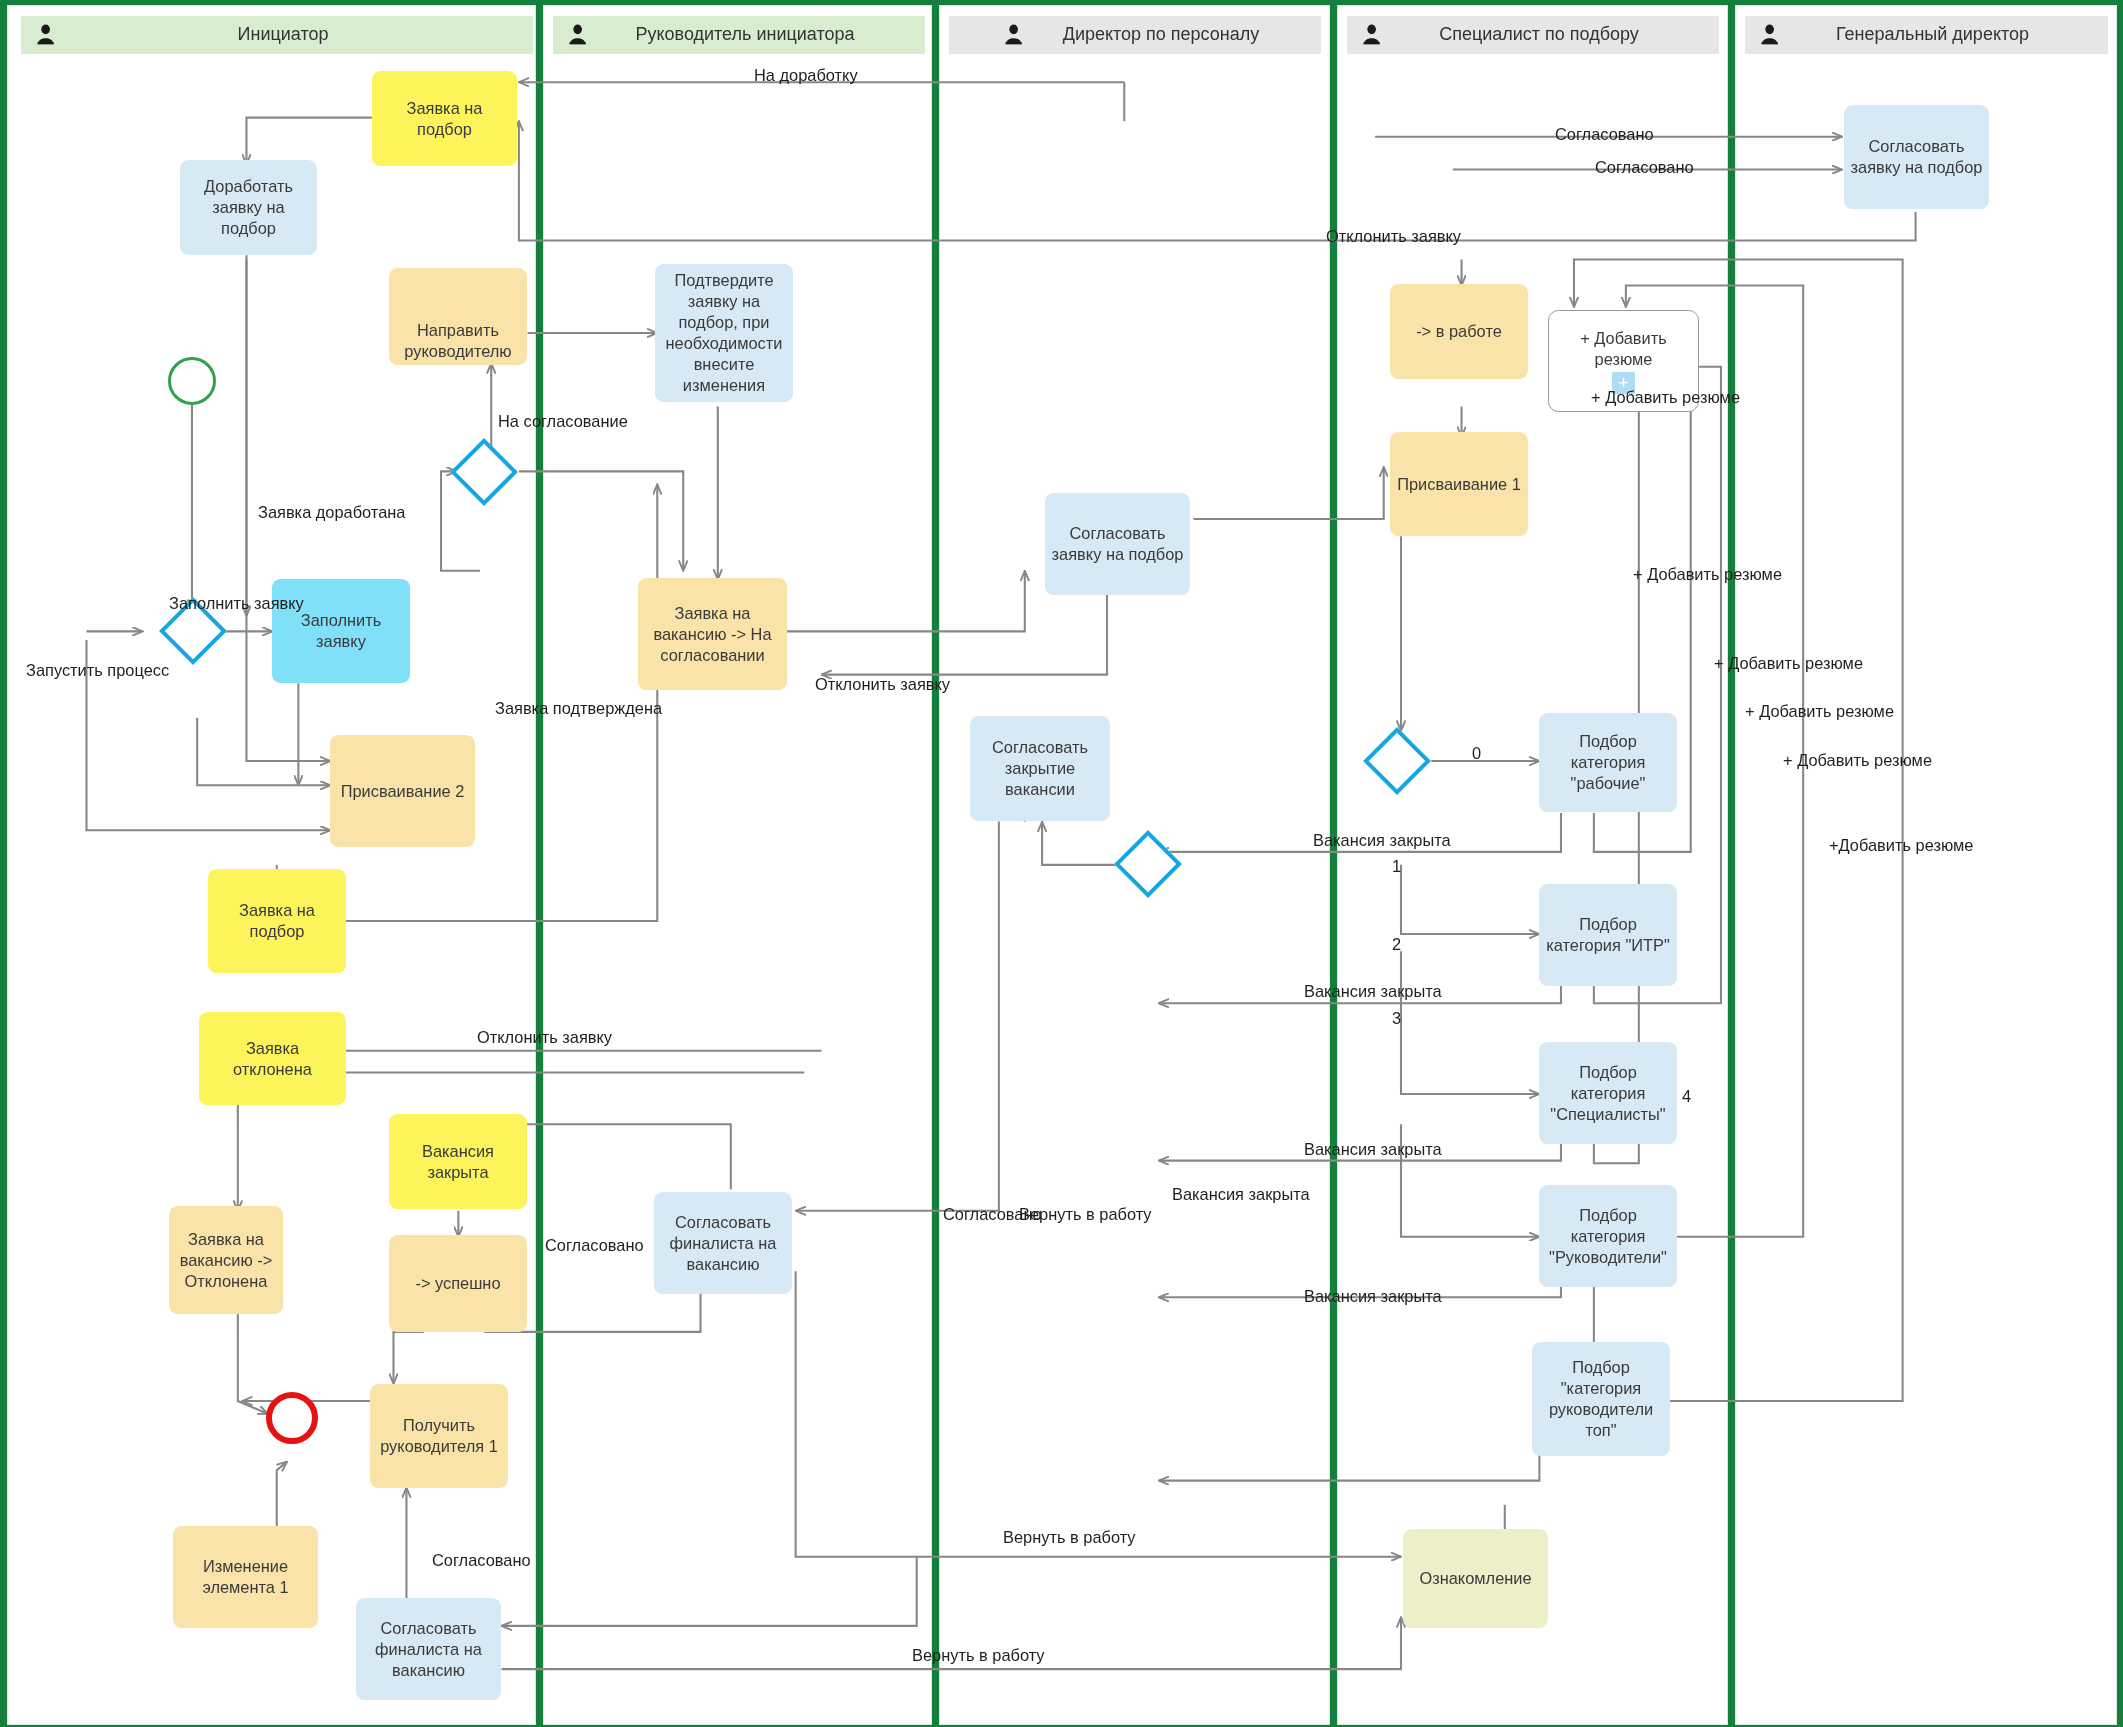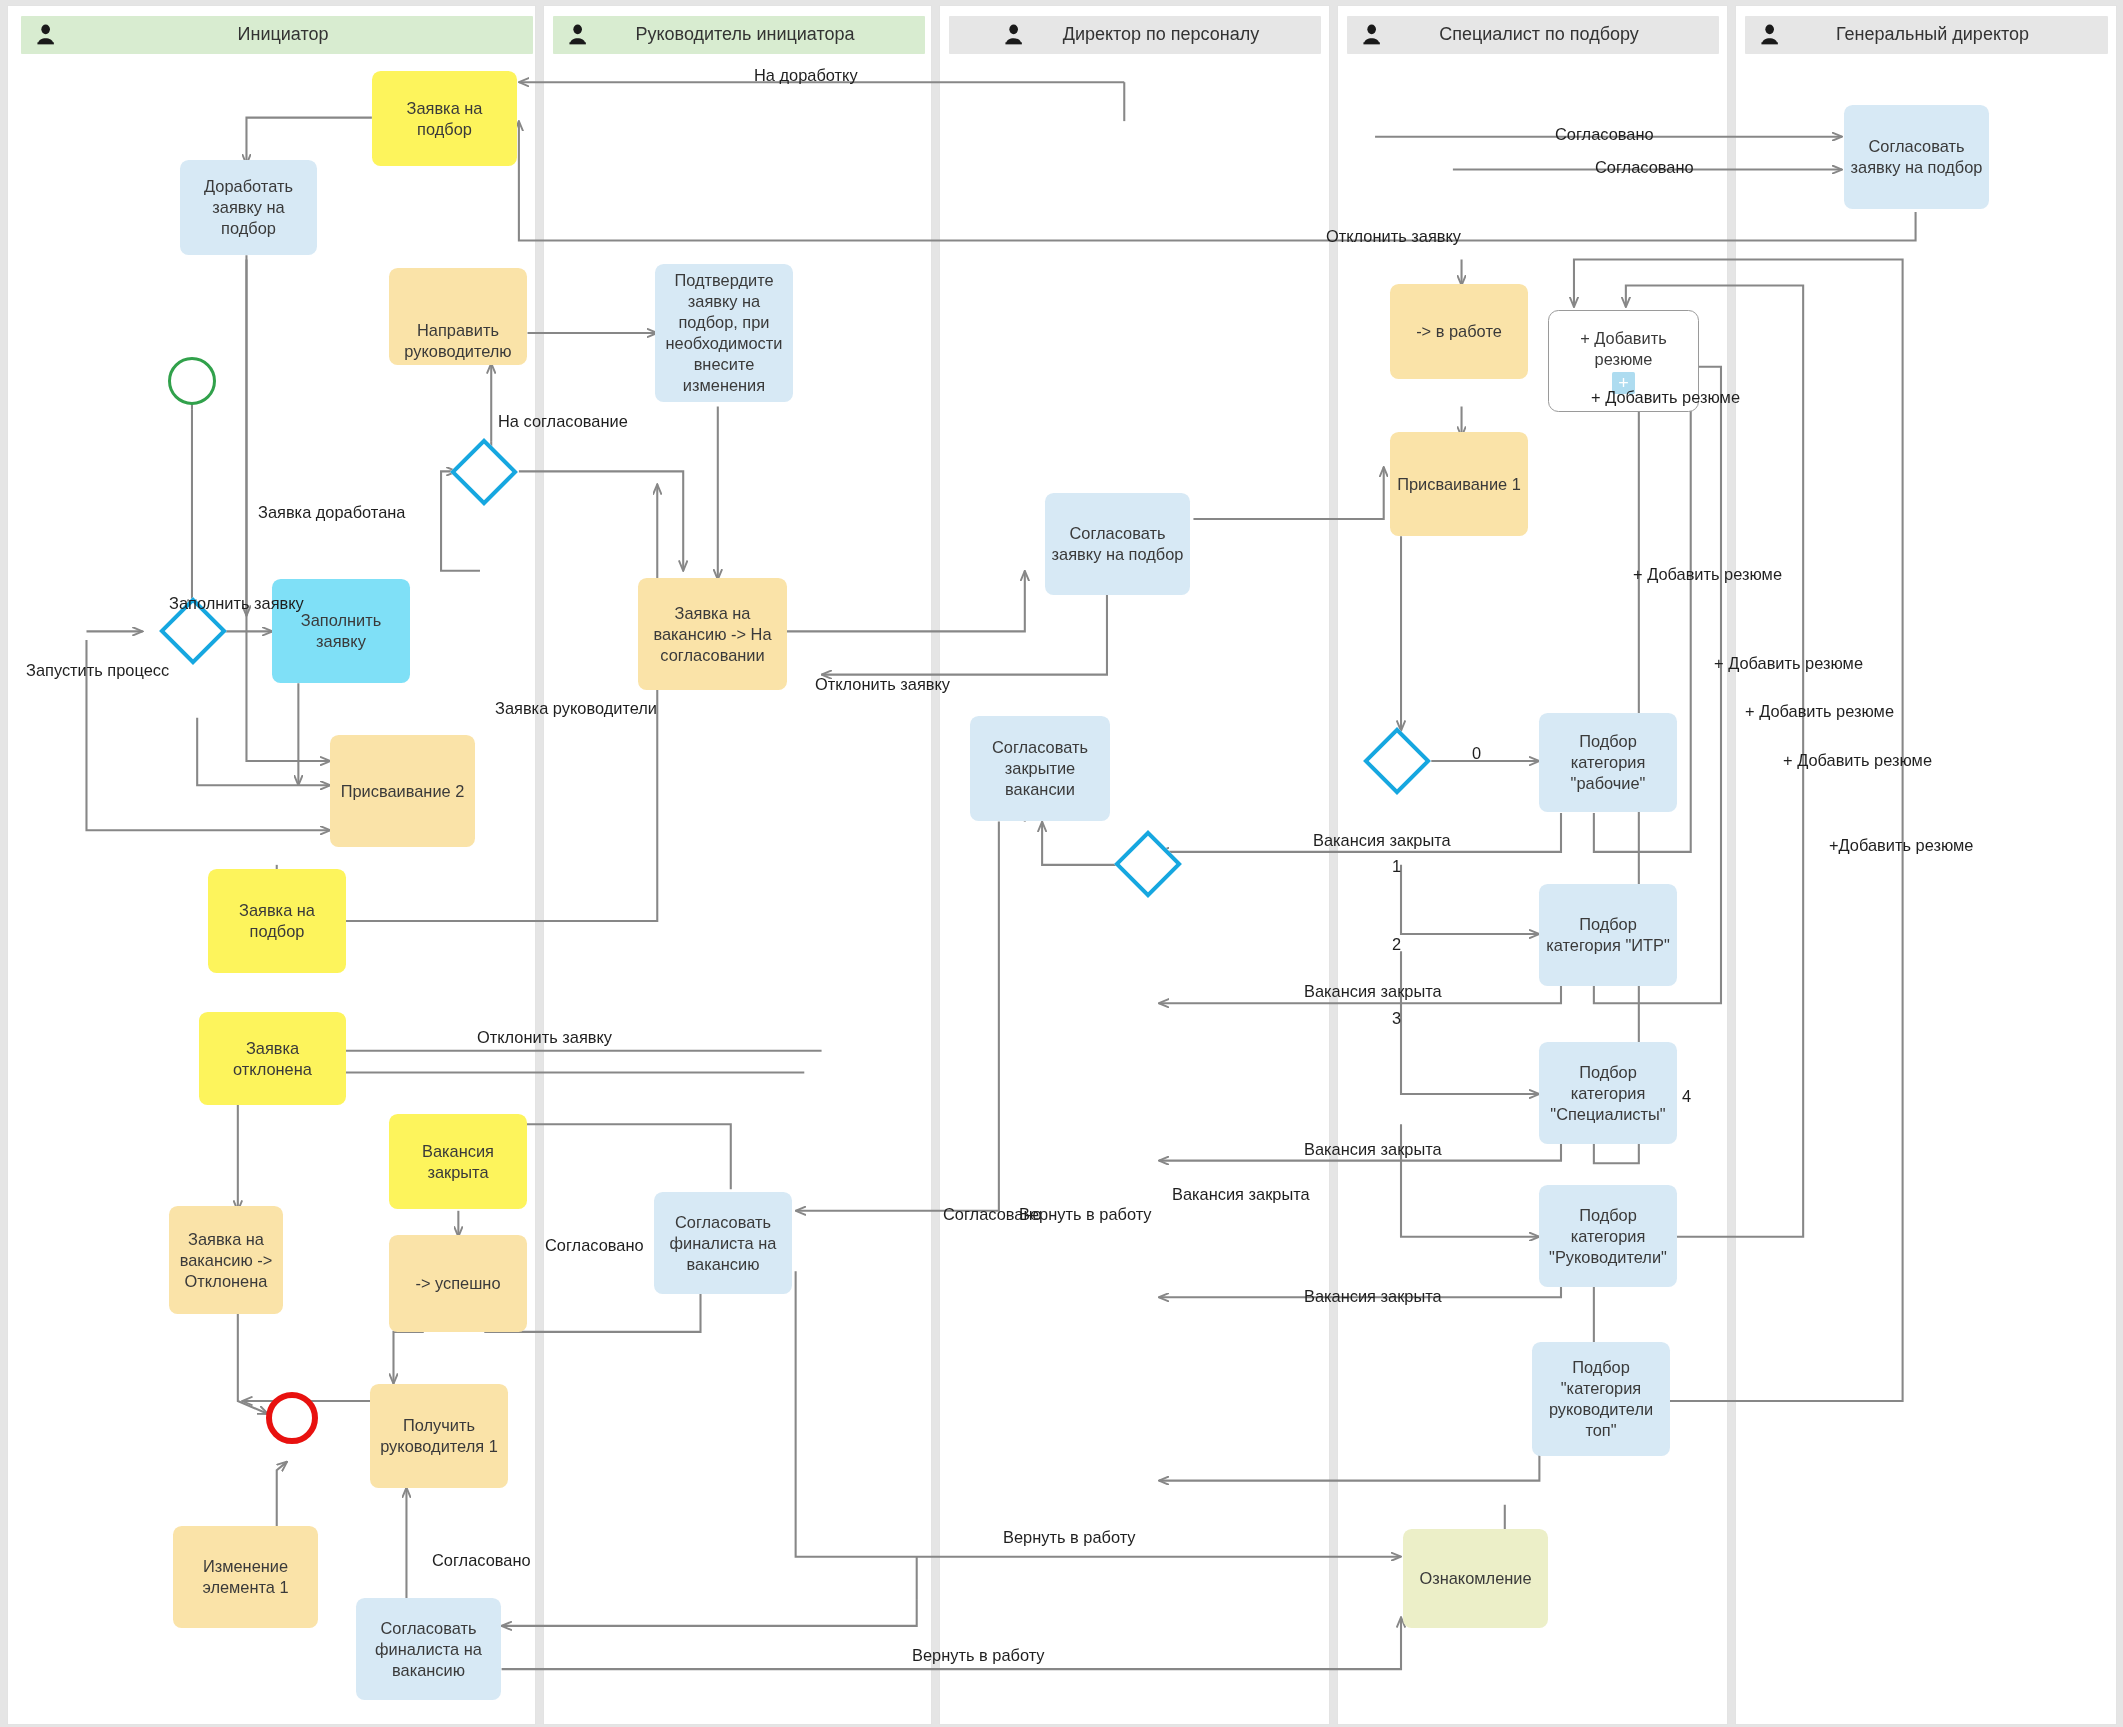--- a/index.html
+++ b/index.html
@@ -1,18 +1,18 @@
 <!DOCTYPE html>
 <html style="font-size:14px"><head>
 <meta charset="utf-8">
 <title>BPMN Process Diagram</title>
 <style>
   html,body{margin:0;padding:0;background:#ffffff;}
   body{font-family:"Liberation Sans", sans-serif;}
-  #canvas{position:relative;width:2124px;height:1728px;background:#e5e5e5;overflow:hidden;}
+  #canvas{position:relative;width:2124px;height:1728px;background:#15803d;overflow:hidden;}
 
   
   .lane{position:absolute;top:5.2px;bottom:3.5px;border:0.9px solid #e3e3e3;background:#ffffff;box-sizing:border-box;}
   .lane-header{position:absolute;height:38px;display:flex;align-items:center;box-sizing:border-box;
                border-radius:0.9px;font-size:18px;color:#333;}
   .lane-header .person-icon{width:26px;margin-left:12px;display:flex;align-items:center;justify-content:center;}
   .lane-header .lane-title{flex:1;text-align:center;padding-right:26px;}
   .lane-header.green{background:#d8ecd0;}
   .lane-header.grey{background:#e6e6e6;}
 
@@ -365,21 +365,21 @@
   </div>
 
   <div class="elabel" style="left:754px;top:67px;">На доработку</div>
   <div class="elabel" style="left:1555px;top:126px;">Согласовано</div>
   <div class="elabel" style="left:1595px;top:159px;">Согласовано</div>
   <div class="elabel" style="left:1326px;top:228px;">Отклонить заявку</div>
   <div class="elabel" style="left:498px;top:413px;">На согласование</div>
   <div class="elabel" style="left:258px;top:504px;">Заявка доработана</div>
   <div class="elabel" style="left:169px;top:595px;">Заполнить заявку</div>
   <div class="elabel" style="left:26px;top:662px;">Запустить процесс</div>
-  <div class="elabel" style="left:495px;top:700px;">Заявка руководители</div>
+  <div class="elabel" style="left:495px;top:700px;">Заявка подтверждена</div>
   <div class="elabel" style="left:815px;top:676px;">Отклонить заявку</div>
   <div class="elabel" style="left:477px;top:1029px;">Отклонить заявку</div>
 
   <div class="elabel" style="left:1633px;top:566px;">+ Добавить резюме</div>
   <div class="elabel" style="left:1714px;top:655px;">+ Добавить резюме</div>
   <div class="elabel" style="left:1745px;top:703px;">+ Добавить резюме</div>
   <div class="elabel" style="left:1783px;top:752px;">+ Добавить резюме</div>
   <div class="elabel" style="left:1591px;top:389px;">+ Добавить резюме</div>
   <div class="elabel" style="left:1829px;top:837px;">+Добавить резюме</div>
 

